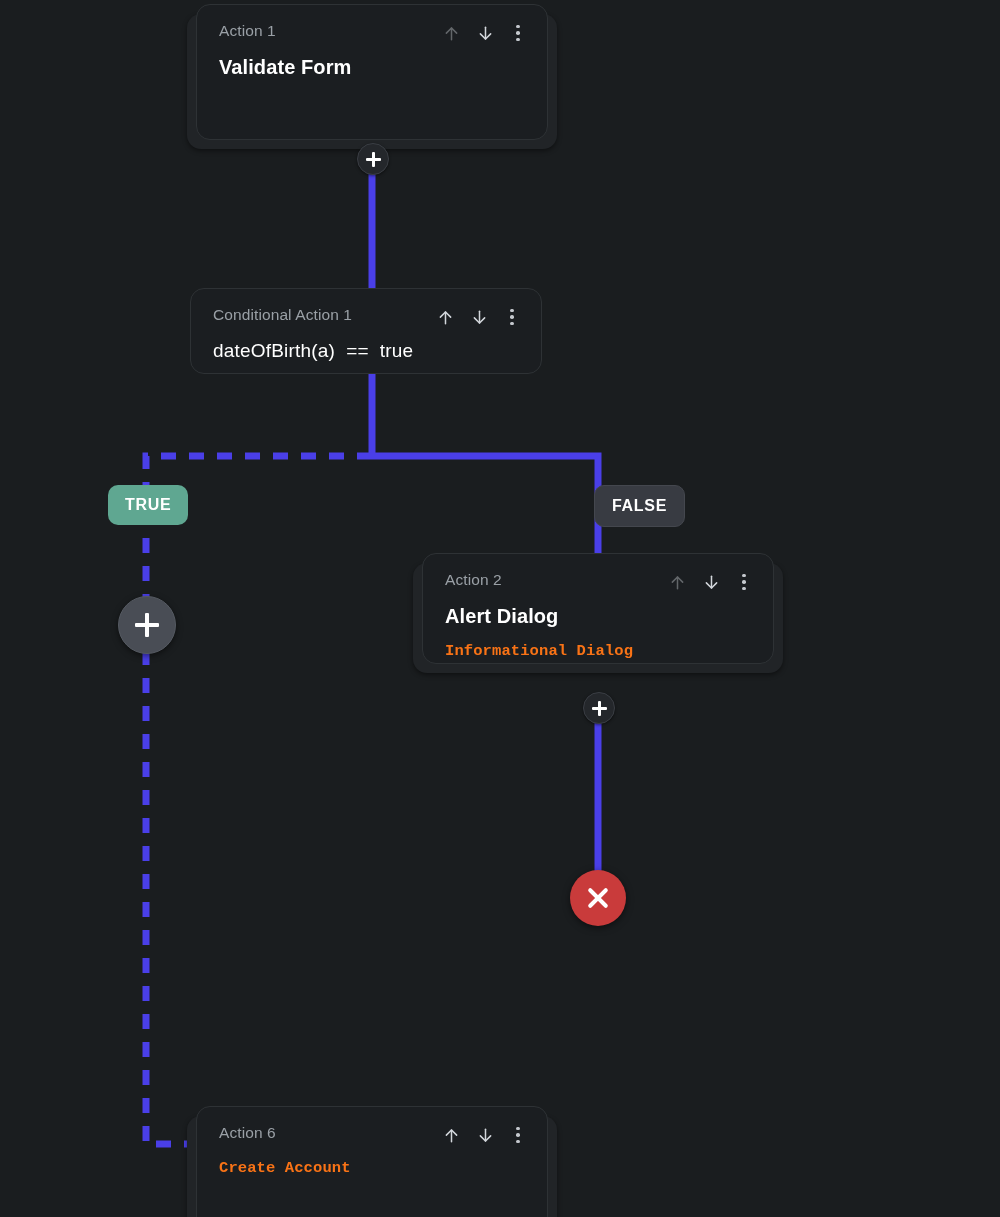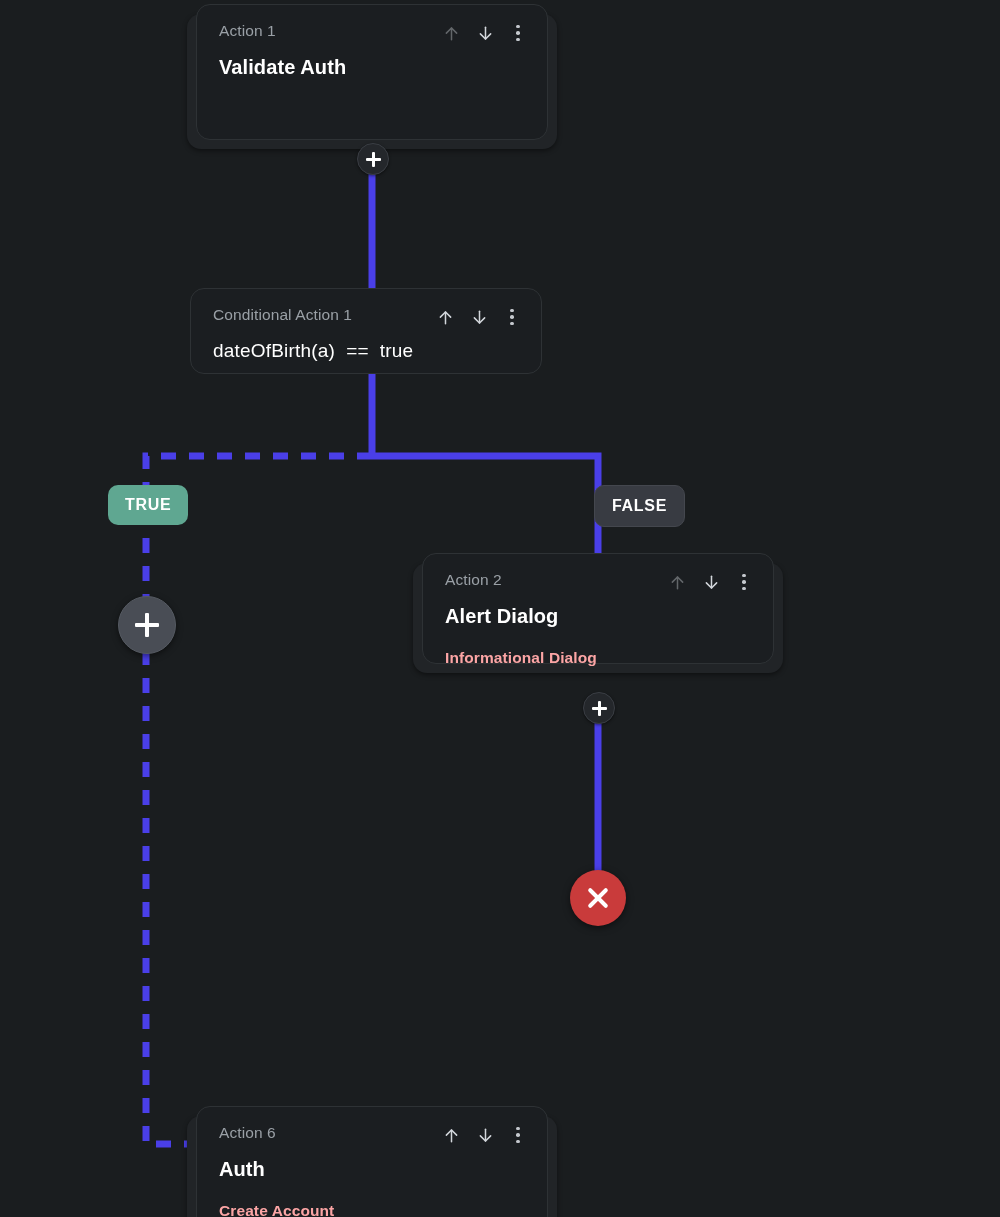--- a/index.html
+++ b/index.html
@@ -99,26 +99,27 @@
 
   .card-title {
     color: #ffffff;
     font-size: 20px;
     font-weight: bold;
     line-height: 26px;
     margin-top: 10px;
     letter-spacing: 0.1px;
   }
   .card-sub {
-    color: #fca5a5;
+    color: #f97316;
     font-size: 15.5px;
     font-weight: bold;
     line-height: 22px;
-    margin-top: 18px;
+    margin-top: 11px;
     letter-spacing: 0.1px;
+    font-family: Liberation Mono, monospace;
   }
   .cond-expr {
     margin-top: 10px;
     color: #ffffff;
     font-size: 19px;
     font-weight: normal;
     line-height: 26px;
     letter-spacing: 0.2px;
     display: flex;
     align-items: baseline;
@@ -260,21 +261,21 @@
                 <polyline points="5.5,12.5 12,19 18.5,12.5"></polyline>
             </svg>
           </span>
           <span class="kebab">
             <i></i>
               <i></i>
               <i></i>
           </span>
         </div>
       </div>
-      <div class="card-title">Validate Auth</div>
+      <div class="card-title">Validate Form</div>
     </div>
   </div>
   <div class="plus-small" style="left:357px; top:143px;">
     <span class="glyph-plus"></span>
   </div>
 
   <div class="node" style="left:190px; top:288px; width:352px;">
     <div class="card" style="height:86px;">
       <div class="card-head">
         <div class="card-label">Conditional Action 1</div>
@@ -372,18 +373,17 @@
                 <polyline points="5.5,12.5 12,19 18.5,12.5"></polyline>
             </svg>
           </span>
           <span class="kebab">
             <i></i>
               <i></i>
               <i></i>
           </span>
         </div>
       </div>
-      <div class="card-title">Auth</div>
       <div class="card-sub">Create Account</div>
     </div>
   </div>
 
 </div>
 
 </body></html>

